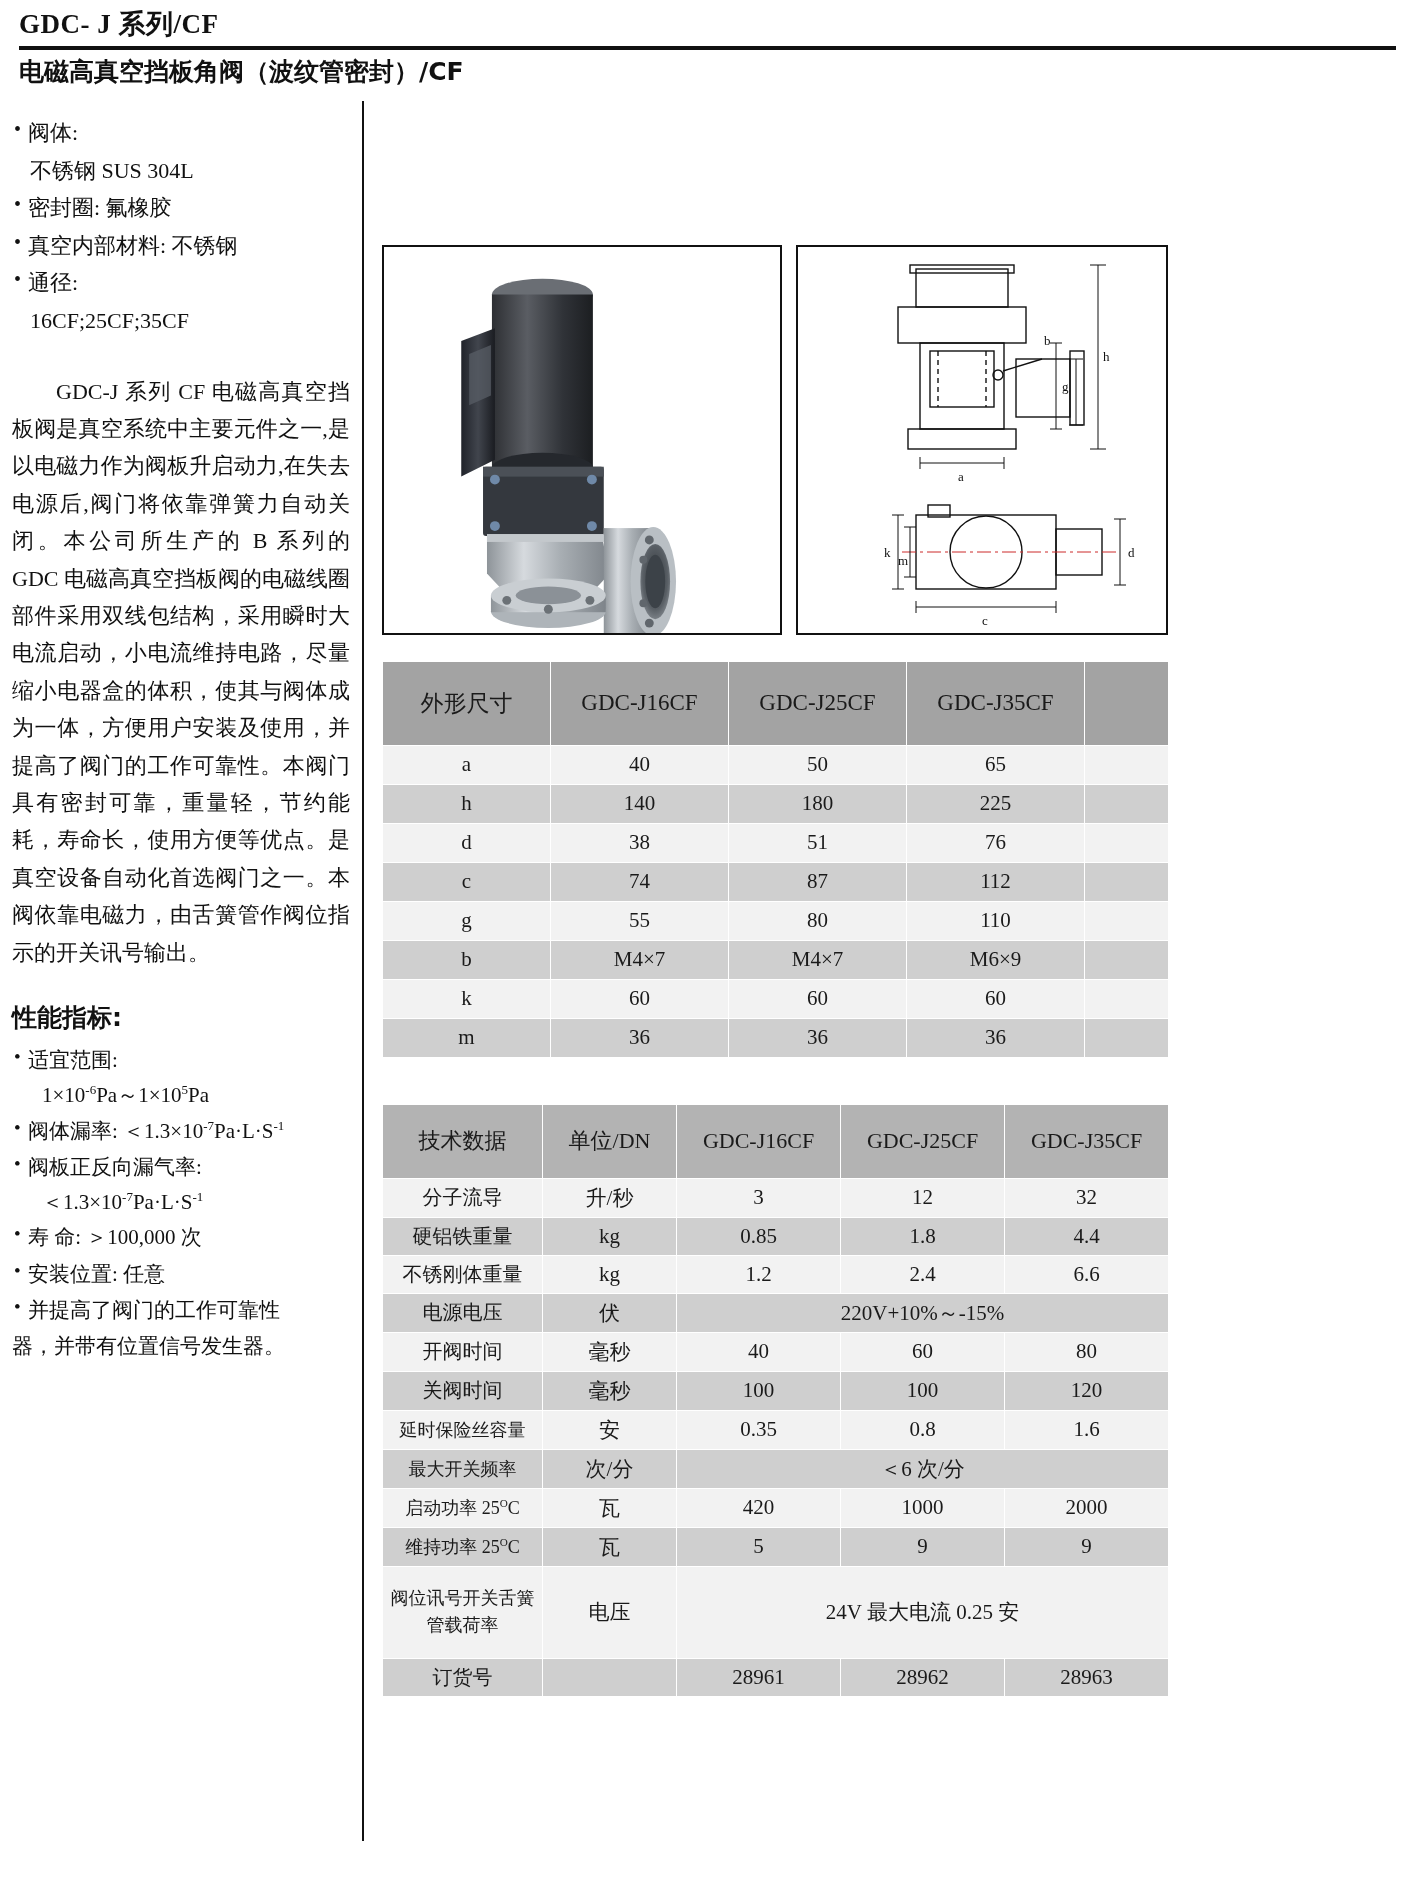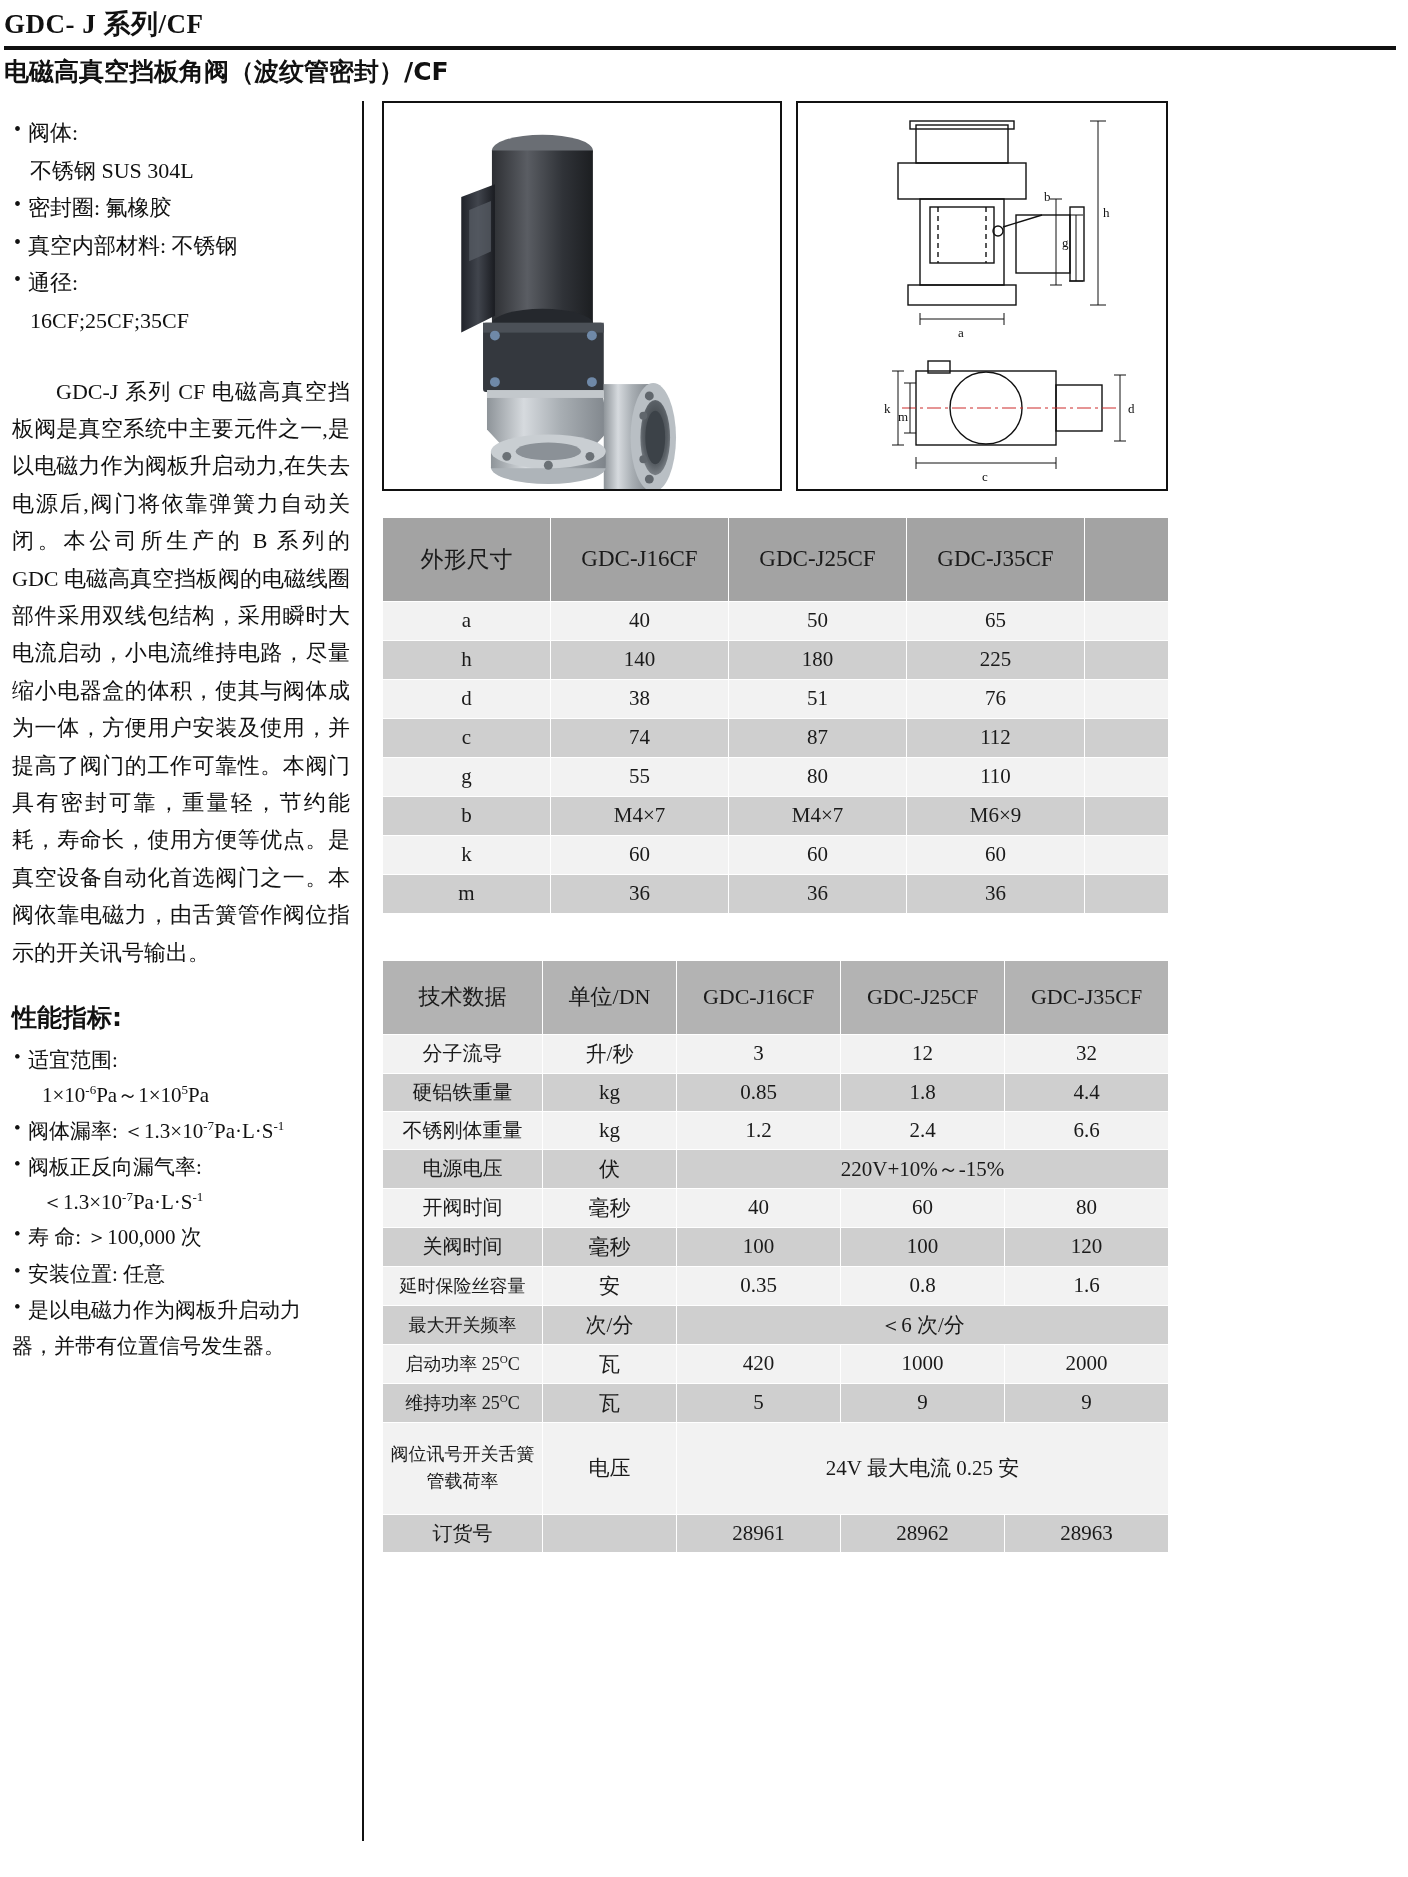--- a/index.html
+++ b/index.html
@@ -8,21 +8,21 @@
     width: 1408px;
     height: 1877px;
     background: #ffffff;
     font-family: "Liberation Serif", "DejaVu Serif", serif;
     color: #111;
     position: relative;
     overflow: hidden;
   }
 
   
-  .header { padding: 10px 12px 0 4px; }
+  .header { padding: 10px 12px 0 19px; }
   .model-line {
     font-family: "Liberation Serif", serif;
     font-weight: bold;
     font-size: 27px;
     letter-spacing: 0.5px;
     line-height: 1.1;
     padding-bottom: 4px;
   }
   .rule-thick {
     border-bottom: 4px solid #111;
@@ -33,21 +33,21 @@
     font-weight: bold;
     font-size: 25px;
     letter-spacing: 0px;
     line-height: 1.25;
     padding-bottom: 6px;
   }
 
   
   .body-wrap {
     display: flex;
-    align-items: flex-start;
+    align-items: center;
     padding: 8px 10px 0 12px;
   }
   .col-left {
     width: 352px;
     flex: 0 0 352px;
     padding-right: 8px;
     border-right: 2px solid #111;
     min-height: 1740px;
   }
   .col-right {
@@ -215,21 +215,21 @@
       <div class="perf-sub">1×10<sup>-6</sup>Pa～1×10<sup>5</sup>Pa</div>
 
       <div class="perf-item">阀体漏率:  ＜1.3×10<sup>-7</sup>Pa·L·S<sup>-1</sup></div>
 
       <div class="perf-item">阀板正反向漏气率:</div>
       <div class="perf-sub">＜1.3×10<sup>-7</sup>Pa·L·S<sup>-1</sup></div>
 
       <div class="perf-item">寿 命: ＞100,000 次</div>
       <div class="perf-item">安装位置: 任意</div>
 
-      <div class="perf-item">是以电磁力作为阀板升启动力</div>
+      <div class="perf-item">并提高了阀门的工作可靠性</div>
       <div class="perf-cont">器，并带有位置信号发生器。</div>
     </div>
   </div>
 
   <div class="col-right">
 
     <div class="img-row">
 
       <div class="photo-box">
         <svg class="valve" viewBox="0 0 400 390">

